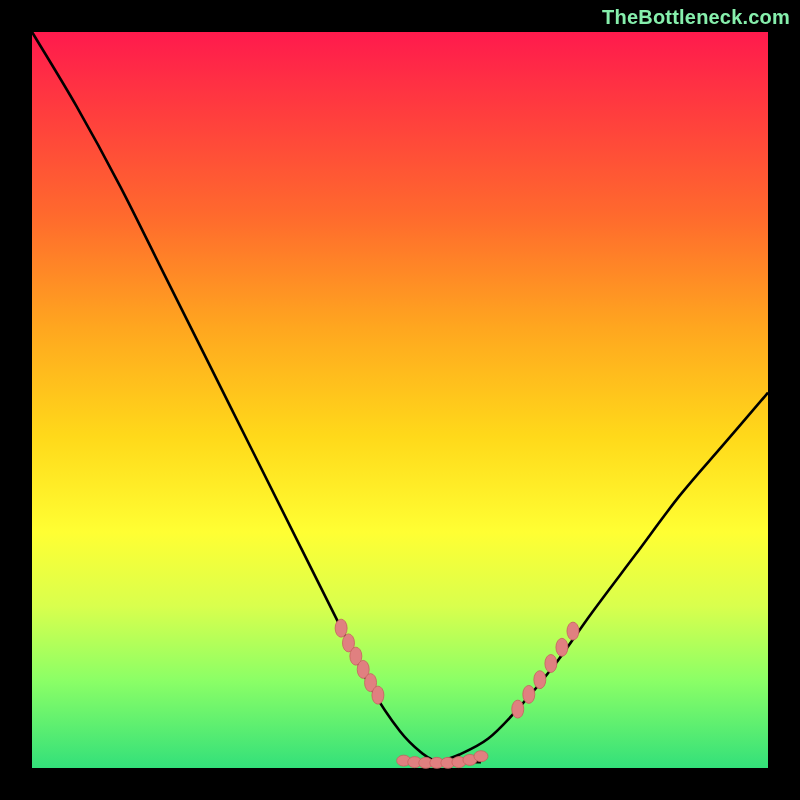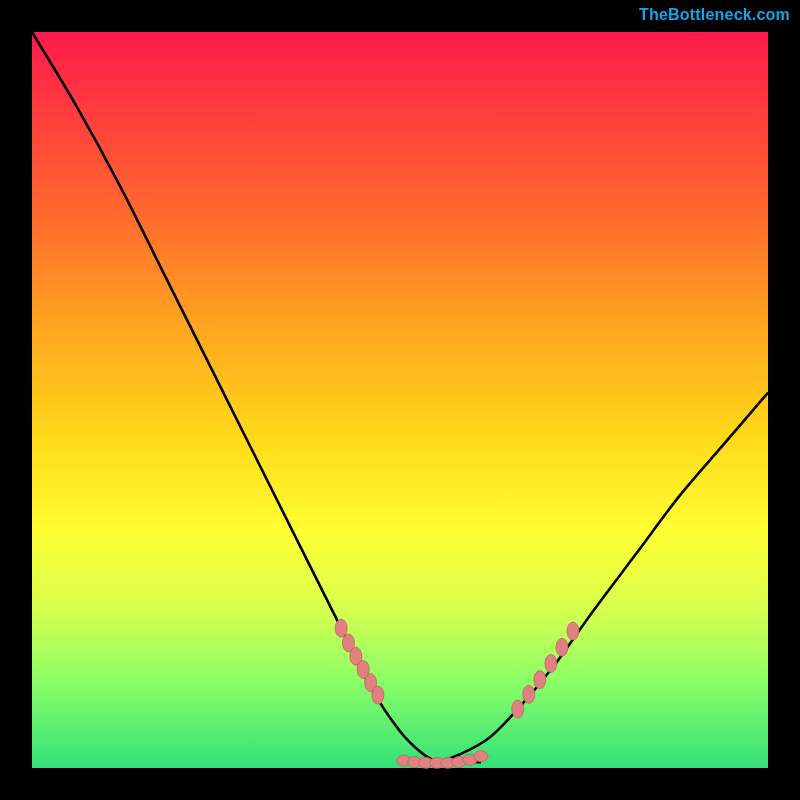--- a/index.html
+++ b/index.html
@@ -35,22 +35,22 @@
       #ffff33 68%,
       #d9ff4d 78%,
       #8cff66 88%,
       #33e07a 100%
     );
   }
   .watermark {
     position: absolute;
     top: 6px;
     right: 10px;
-    color: #0ea5e9;
-    font-size: 16px;
+    color: #86efac;
+    font-size: 20px;
     font-weight: 600;
     letter-spacing: 0.2px;
     user-select: none;
   }
   svg.curve {
     position: absolute;
     left: 0;
     top: 0;
     width: 736px;
     height: 736px;

